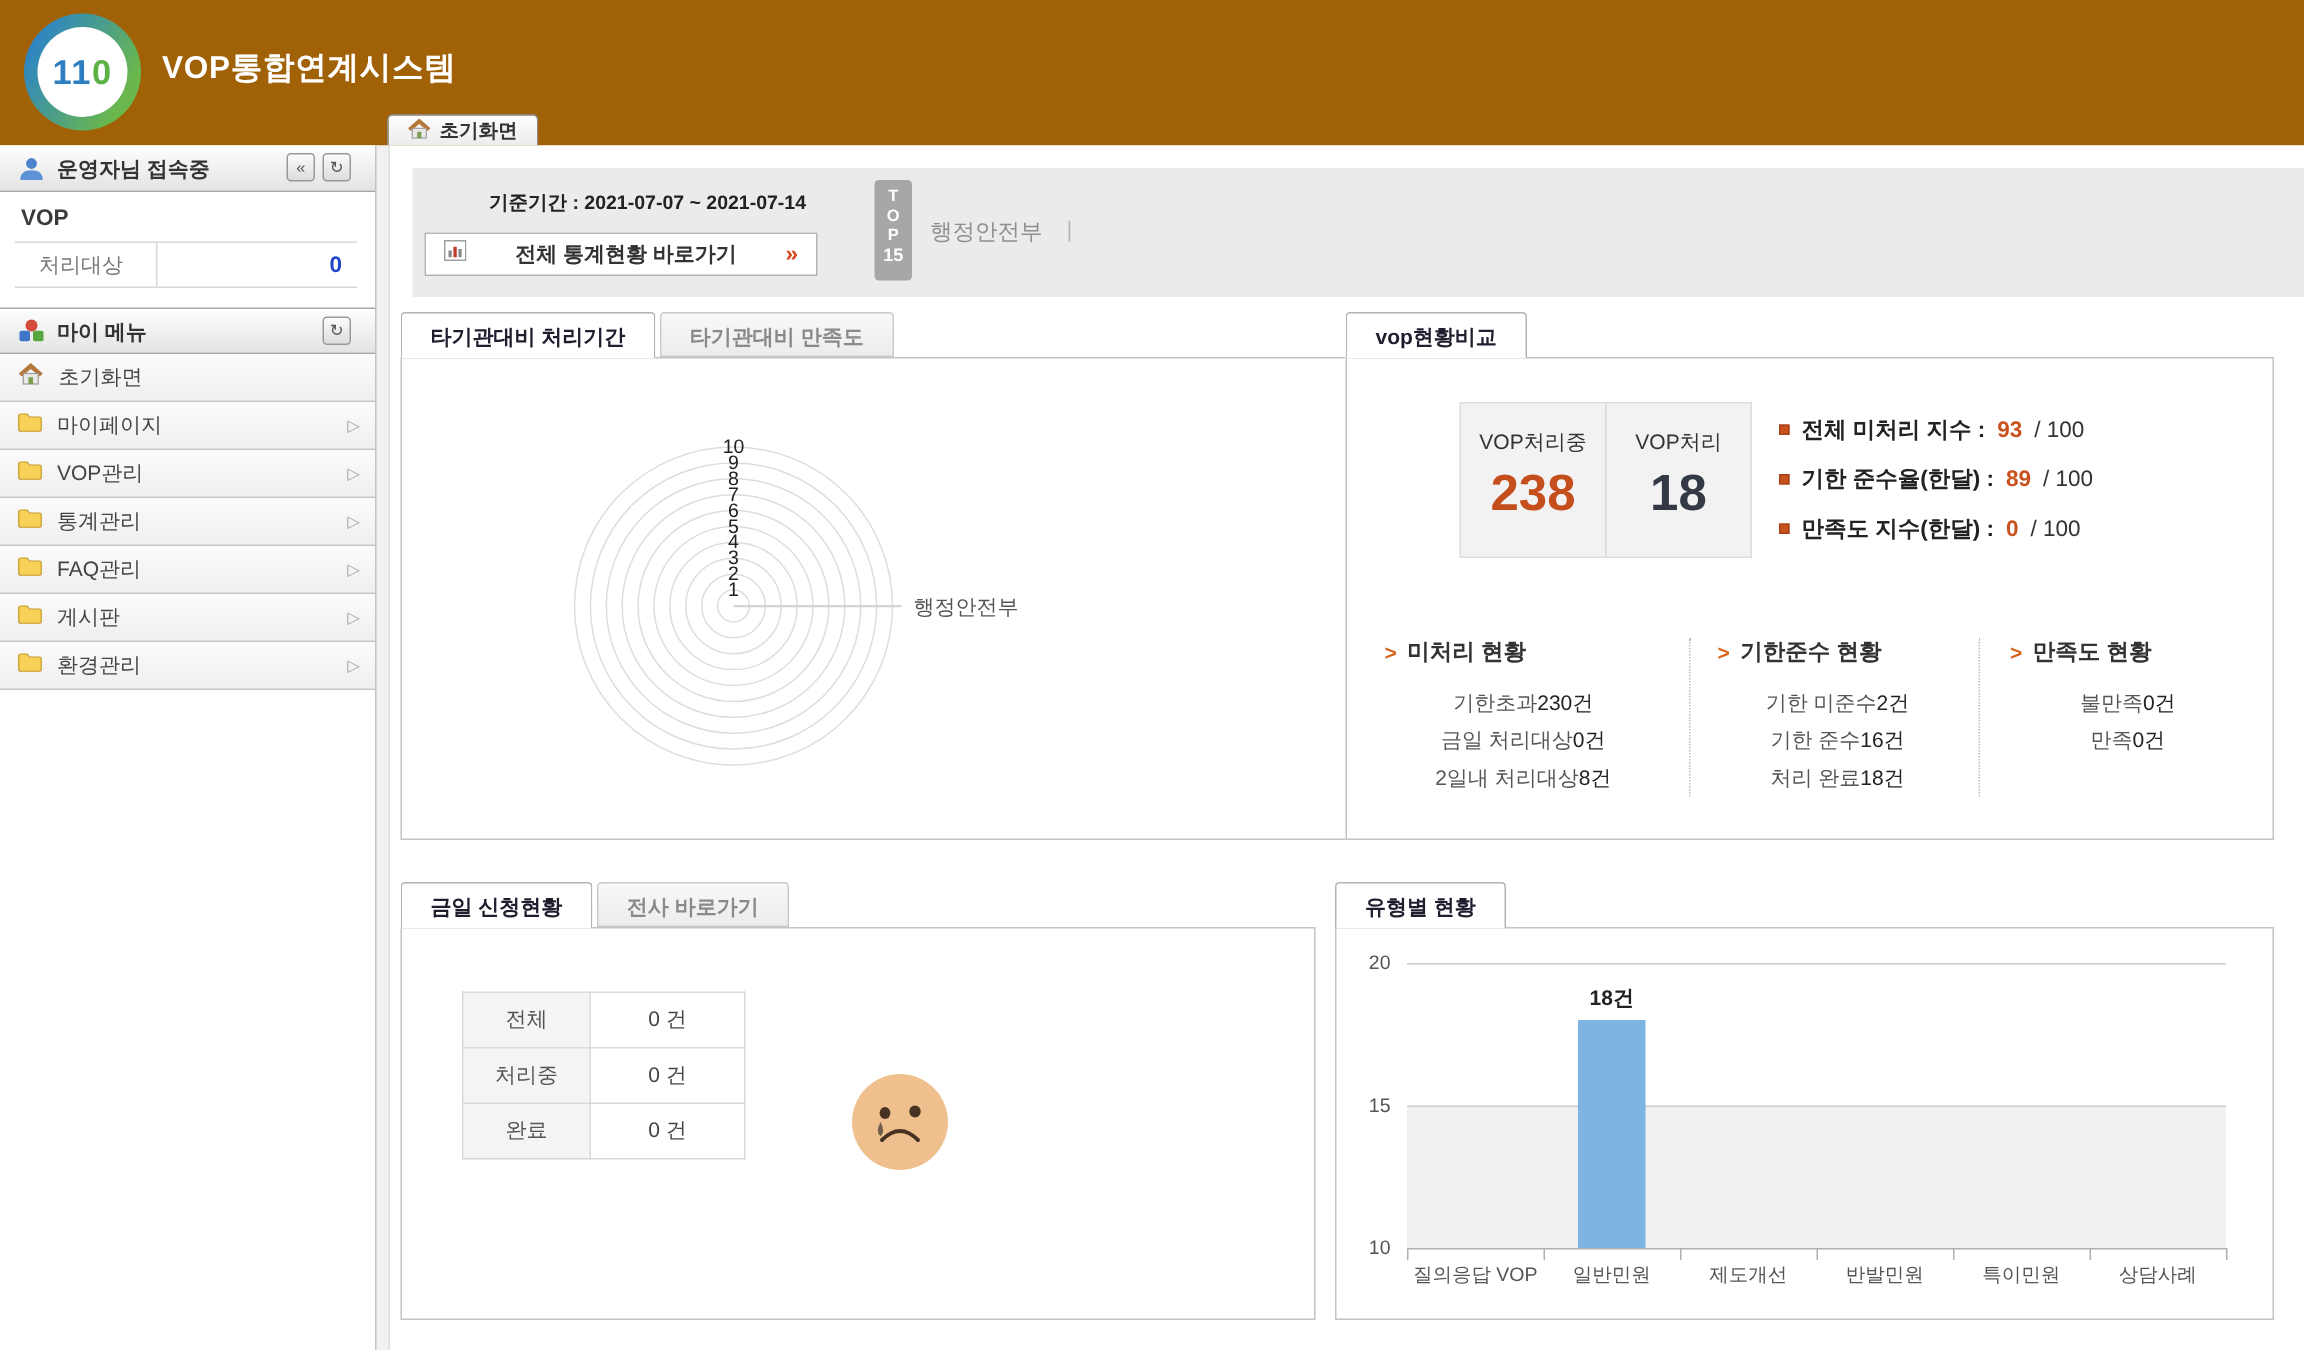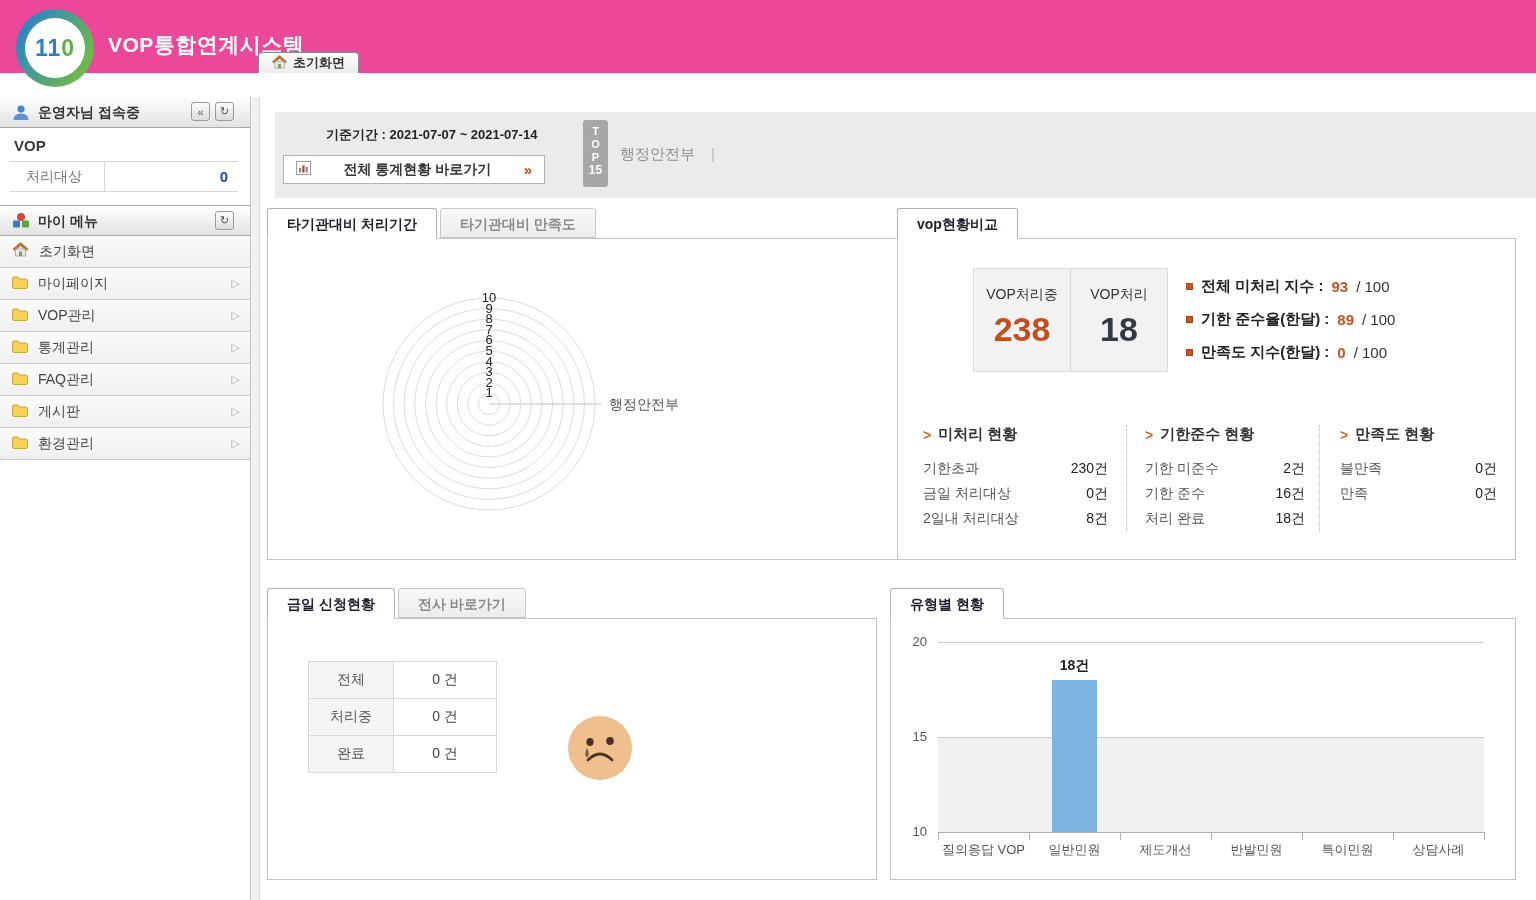--- a/index.html
+++ b/index.html
@@ -1,20 +1,20 @@
 <!DOCTYPE html>
 <html><head>
 <meta charset="utf-8">
 <style>
   html,body { margin:0; padding:0; background:#fff; }
   body { font-family:"Liberation Sans","DejaVu Sans",sans-serif; }
   .screen { position:relative; width:1536px; height:900px; overflow:hidden; background:#fff; }
 
   
-  .hdr { position:absolute; left:0; top:0; width:1536px; height:73px; background:#ec4899; }
+  .hdr { position:absolute; left:0; top:0; width:1536px; height:97px; background:#a16207; }
   .logo { position:absolute; left:16px; top:9px; width:78px; height:78px; border-radius:50%;
           background:linear-gradient(120deg,#2e86c1 15%,#6ab74e 80%); display:flex; align-items:center; justify-content:center; }
   .logo-inner { width:60px; height:60px; border-radius:50%; background:#fff; display:flex; align-items:center; justify-content:center;
                 font-weight:bold; font-size:23px; letter-spacing:1px; }
   .logo-11 { color:#2e7fc1; } .logo-0 { color:#5cb246; }
   .app-title { position:absolute; left:108px; top:31px; color:#fff; font-size:21px; font-weight:bold; letter-spacing:0.5px; }
   .home-tab { position:absolute; left:258px; bottom:0; height:21px; padding:0 13px;
               background:linear-gradient(#fdfdfd,#ececec); border:1px solid #8a8a8a; border-bottom:none;
               border-radius:4px 4px 0 0; display:flex; align-items:center; gap:6px;
               font-size:13px; font-weight:bold; color:#333; cursor:pointer; box-sizing:border-box; }
@@ -102,21 +102,21 @@
   .idx-label { font-weight:bold; color:#222; }
   .idx-value { font-weight:bold; color:#c8511e; }
   .idx-total { color:#333; }
   .cmp-cols { position:absolute; left:25px; top:186px; right:18px; display:flex; }
   .cmp-col1 { width:203px; padding-right:18px; box-sizing:border-box; }
   .cmp-col2 { width:193px; padding-left:18px; padding-right:14px; border-left:1px dotted #bbb; box-sizing:border-box; }
   .cmp-col3 { flex:1; padding-left:20px; border-left:1px dotted #bbb; box-sizing:border-box; }
   .cmp-title { font-size:15px; font-weight:bold; color:#333; display:flex; gap:7px; align-items:center; }
   .cmp-arrow { color:#d6641d; font-weight:bold; font-size:14px; }
   .cmp-rows { margin-top:12px; }
-  .cmp-row { display:flex; justify-content:space-between; font-size:14px; height:25px; align-items:center; }
+  .cmp-row { display:flex; justify-content:center; font-size:14px; height:25px; align-items:center; }
   .cmp-row-label { color:#555; } .cmp-row-value { color:#222; }
 
   
   .today-table { position:absolute; left:40px; top:42px; border-collapse:collapse; }
   .today-table td { border:1px solid #d9d9d9; height:34px; font-size:14px; }
   .tt-label { width:82px; background:#f4f4f4; color:#555; text-align:center; }
   .tt-value { width:100px; text-align:center; color:#444; }
   .sad-face { position:absolute; left:299px; top:96px; }
 
   

